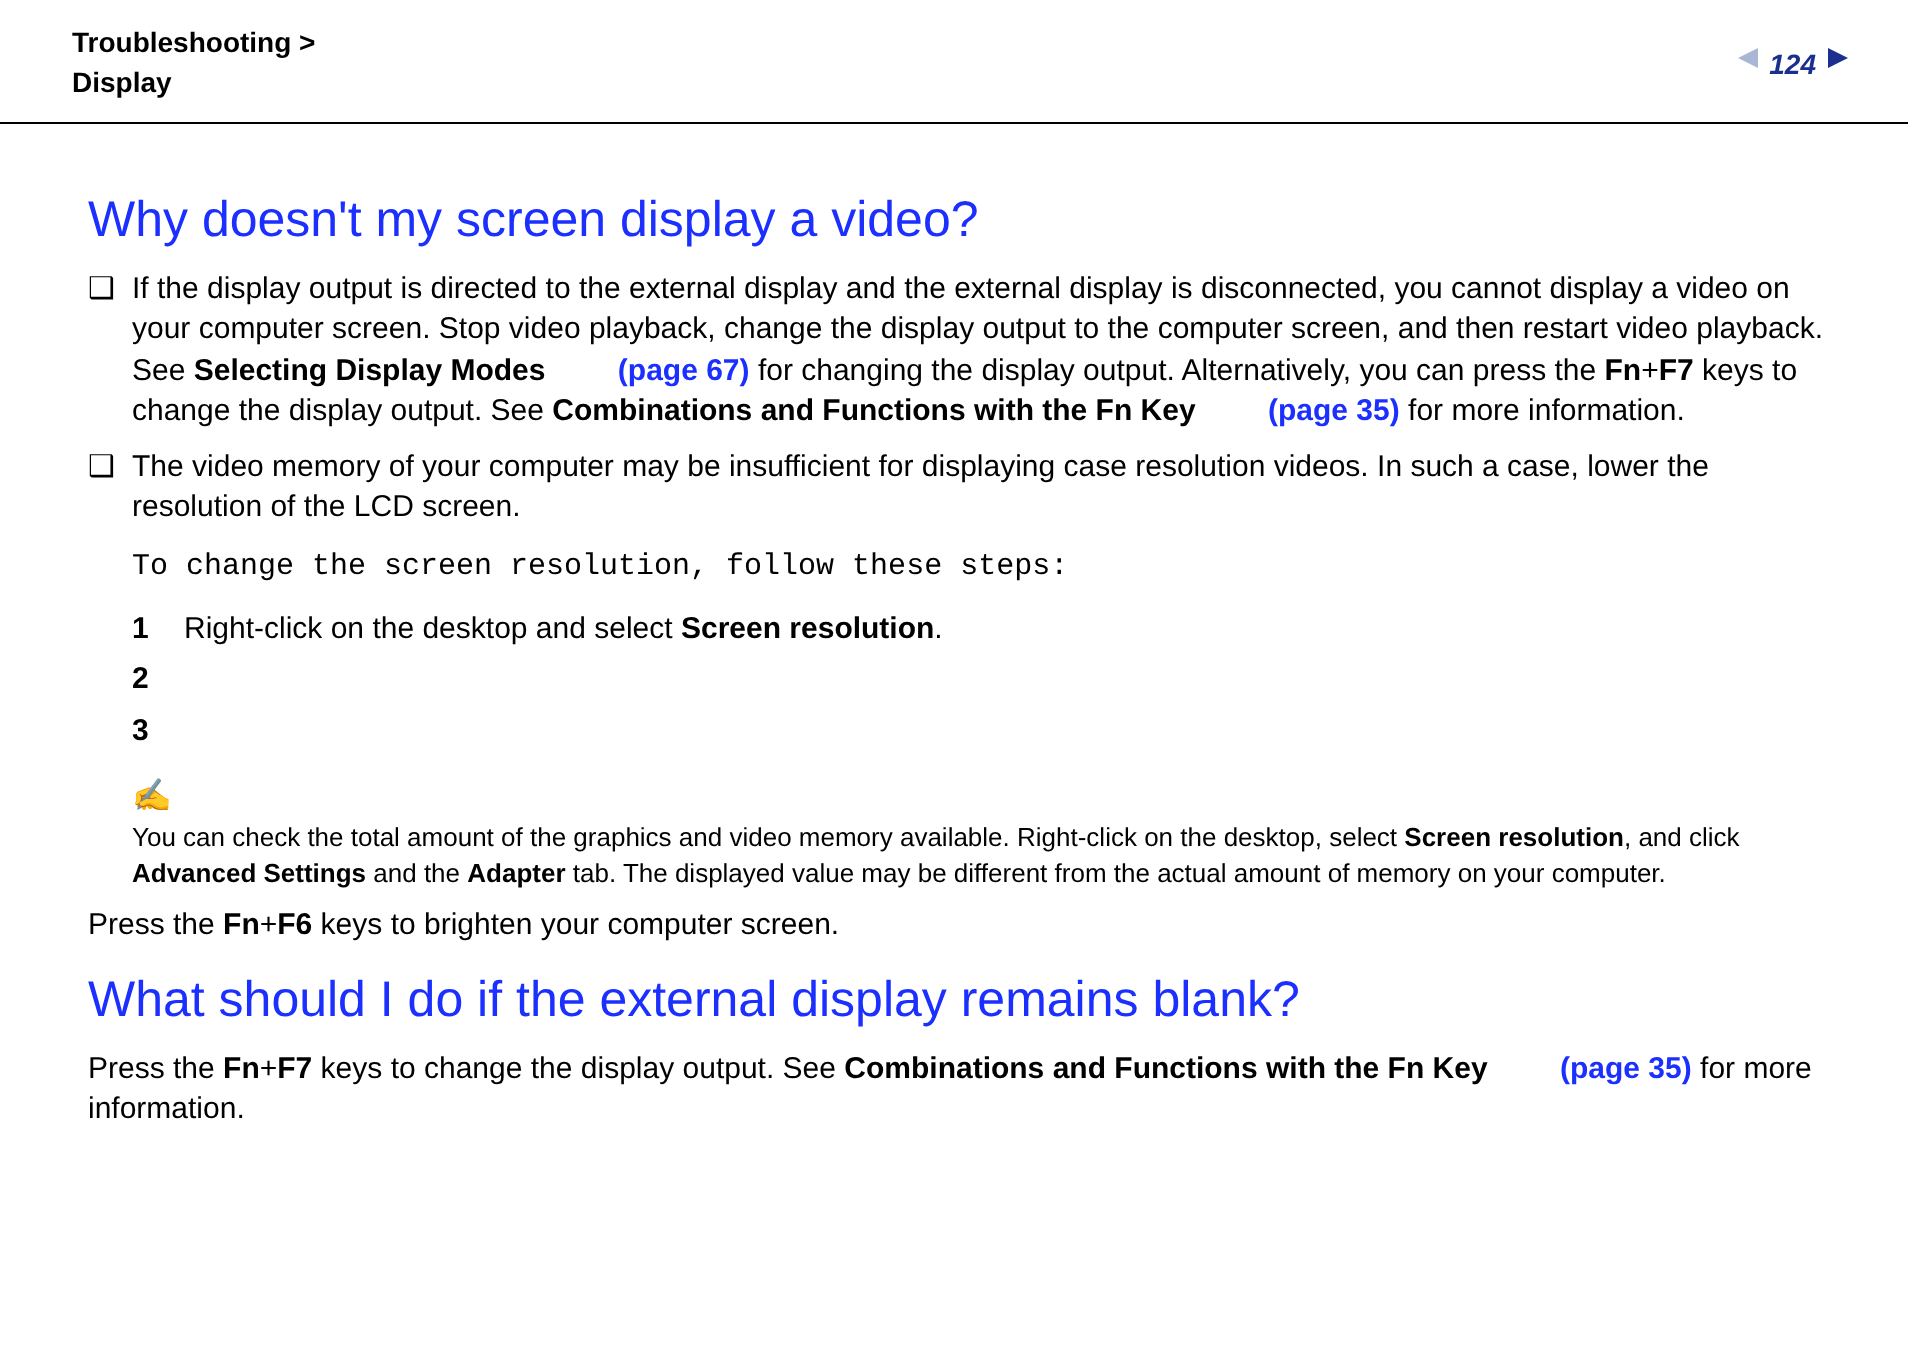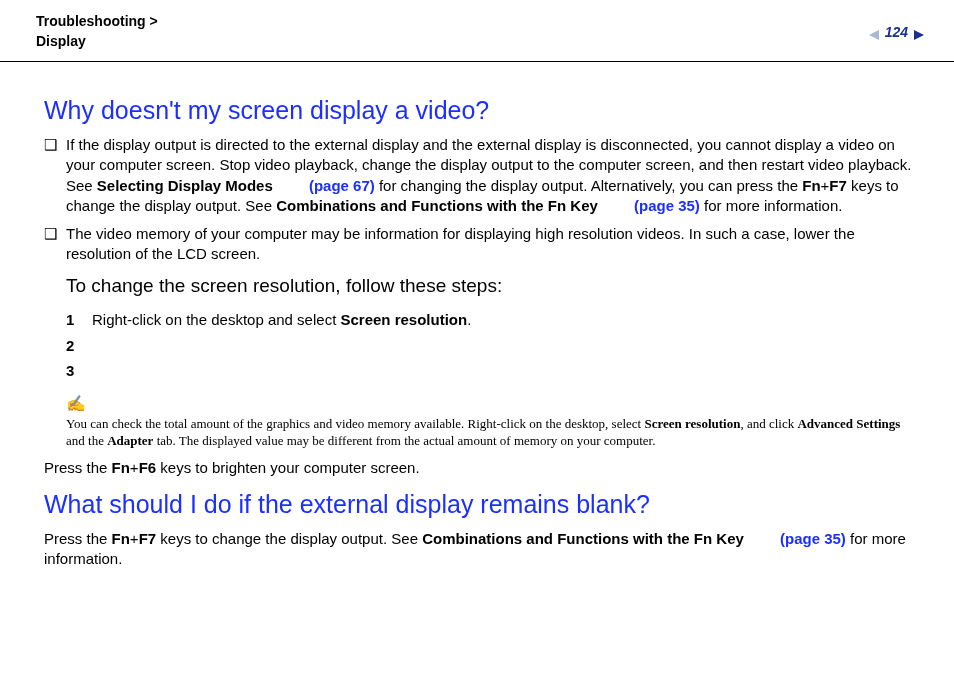--- a/index.html
+++ b/index.html
@@ -28,21 +28,21 @@
     font-size: 14px;
     font-weight: bold;
     color: #000;
     line-height: 1.4;
   }
   .breadcrumb .chev {
     color: #000;
   }
   .pagegroup {
     display: flex;
-    align-items: flex-end;
+    align-items: flex-start;
     gap: 4px;
     margin-top: 12px;
   }
   .arrow-left, .arrow-right {
     width: 0;
     height: 0;
     display: inline-block;
   }
   .arrow-left {
     border-top: 5px solid transparent;
@@ -83,22 +83,23 @@
   }
   .bullet-text {
     flex: 1;
     font-size: 15px;
     line-height: 1.35;
   }
   .bold { font-weight: bold; }
   .link { color: #1b2fff; font-weight: bold; margin-left: 32px; }
   .follow {
     margin: 8px 0 8px 22px;
-    font-size: 19px;
+    font-size: 15px;
     line-height: 1.4;
+    font-family: Liberation Mono, monospace;
   }
   .ol {
     margin: 4px 0 10px 22px;
   }
   .ol .step {
     display: flex;
     align-items: flex-start;
     font-size: 15px;
     line-height: 1.7;
   }
@@ -109,21 +110,21 @@
   }
   .note-block {
     margin: 6px 0 8px 22px;
   }
   .note-icon {
     color: #1b2fff;
     font-size: 16px;
     margin-bottom: 2px;
   }
   .note-text {
-    font-family: Liberation Serif, serif;
+    font-family: Liberation Sans, sans-serif;
     font-stretch: condensed;
     font-size: 13px;
     line-height: 1.35;
   }
   .plain {
     font-size: 15px;
     line-height: 1.35;
     margin: 4px 0 10px 0;
   }
 </style>
@@ -151,21 +152,21 @@
 
     <div class="bullet-block">
       <div class="bullet">❑</div>
       <div class="bullet-text">
         <span>If the display output is directed to the external display and the external display is disconnected, you cannot display a video on your computer screen. Stop video playback, change the display output to the computer screen, and then restart video playback. See </span><span class="bold">Selecting Display Modes </span><span class="link">(page 67)</span><span> for changing the display output. Alternatively, you can press the </span><span class="bold">Fn</span><span>+</span><span class="bold">F7</span><span> keys to change the display output. See </span><span class="bold">Combinations and Functions with the Fn Key </span><span class="link">(page 35)</span><span> for more information.</span>
       </div>
     </div>
 
     <div class="bullet-block">
       <div class="bullet">❑</div>
-      <div class="bullet-text">The video memory of your computer may be information for displaying high resolution videos. In such a case, lower the resolution of the LCD screen.</div>
+      <div class="bullet-text">The video memory of your computer may be insufficient for displaying case resolution videos. In such a case, lower the resolution of the LCD screen.</div>
     </div>
 
     <div class="follow">To change the screen resolution, follow these steps:</div>
 
     <div class="ol">
       <div class="step">
         <div class="num">1</div>
         <div><span>Right-click on the desktop and select </span><span class="bold">Screen resolution</span><span>.</span></div>
       </div>
       <div class="step">

